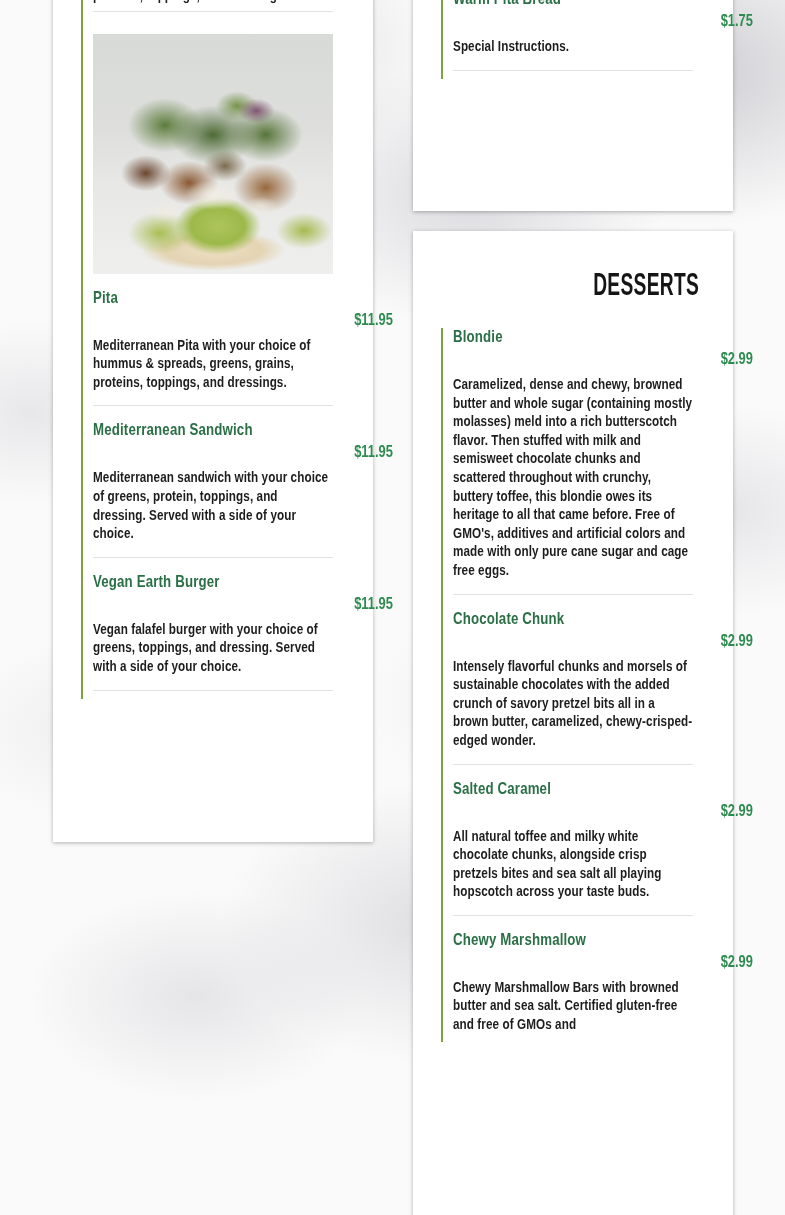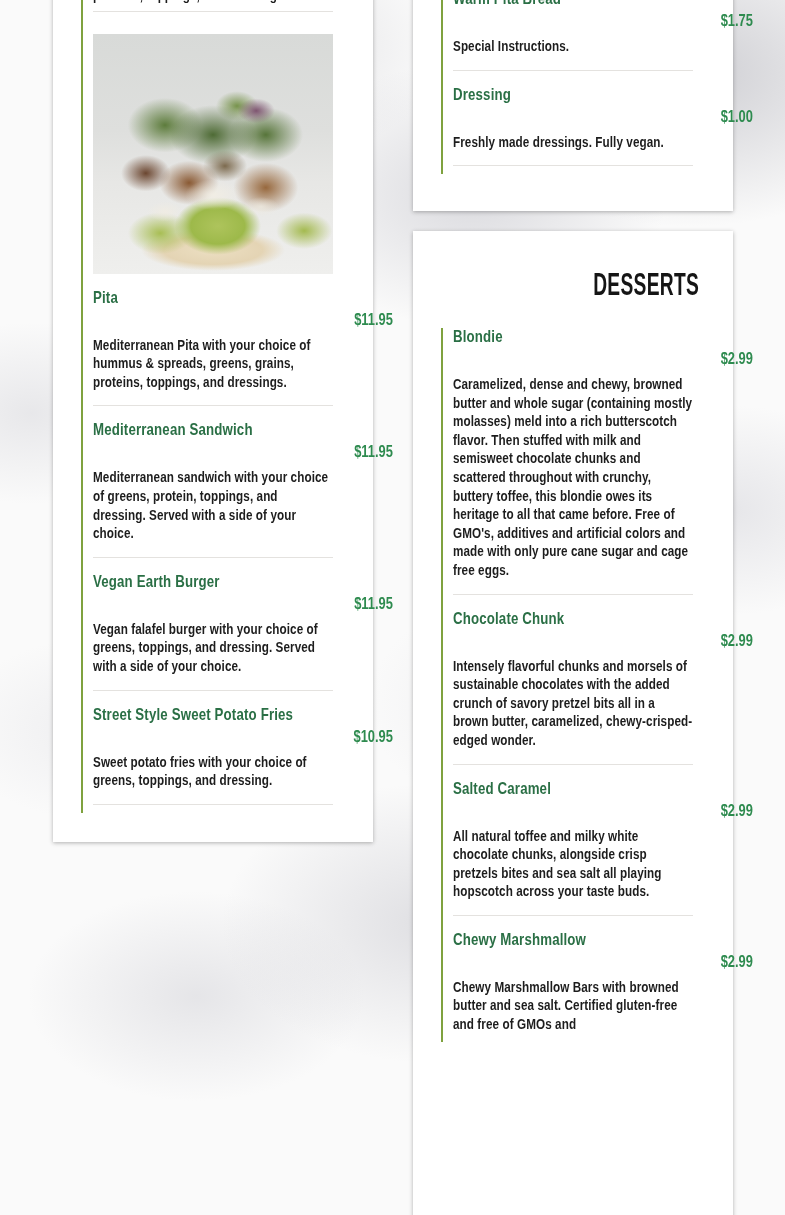--- a/index.html
+++ b/index.html
@@ -98,41 +98,29 @@
       <hr class="sep">
     </div>
 
     <div>
       <h3 class="item-title cond-l">Vegan Earth Burger</h3>
       <div class="item-price cond-r">$11.95</div>
       <p class="item-desc cond-l">Vegan falafel burger with your choice of greens, toppings, and dressing. Served with a side of your choice.</p>
       <hr class="sep">
     </div>
 
-    <div>
-      <h3 class="item-title cond-l">Street Style Sweet Potato Fries</h3>
-      <div class="item-price cond-r">$10.95</div>
-      <p class="item-desc cond-l">Sweet potato fries with your choice of greens, toppings, and dressing.</p>
-      <hr class="sep">
-    </div>
   </div>
 </div>
 
 <div class="card card-r1">
   <div class="menu-list">
     <div>
       <h3 class="item-title first cond-l">Warm Pita Bread</h3>
       <div class="item-price cond-r">$1.75</div>
       <p class="item-desc cond-l">Special Instructions.</p>
-      <hr class="sep">
-    </div>
-    <div>
-      <h3 class="item-title cond-l">Dressing</h3>
-      <div class="item-price cond-r">$1.00</div>
-      <p class="item-desc cond-l">Freshly made dressings. Fully vegan.</p>
       <hr class="sep">
     </div>
   </div>
 </div>
 
 <div class="card card-r2">
   <h2 class="desserts-heading heading-cond">DESSERTS</h2>
   <div class="menu-list">
     <div>
       <h3 class="item-title cond-l">Blondie</h3>

